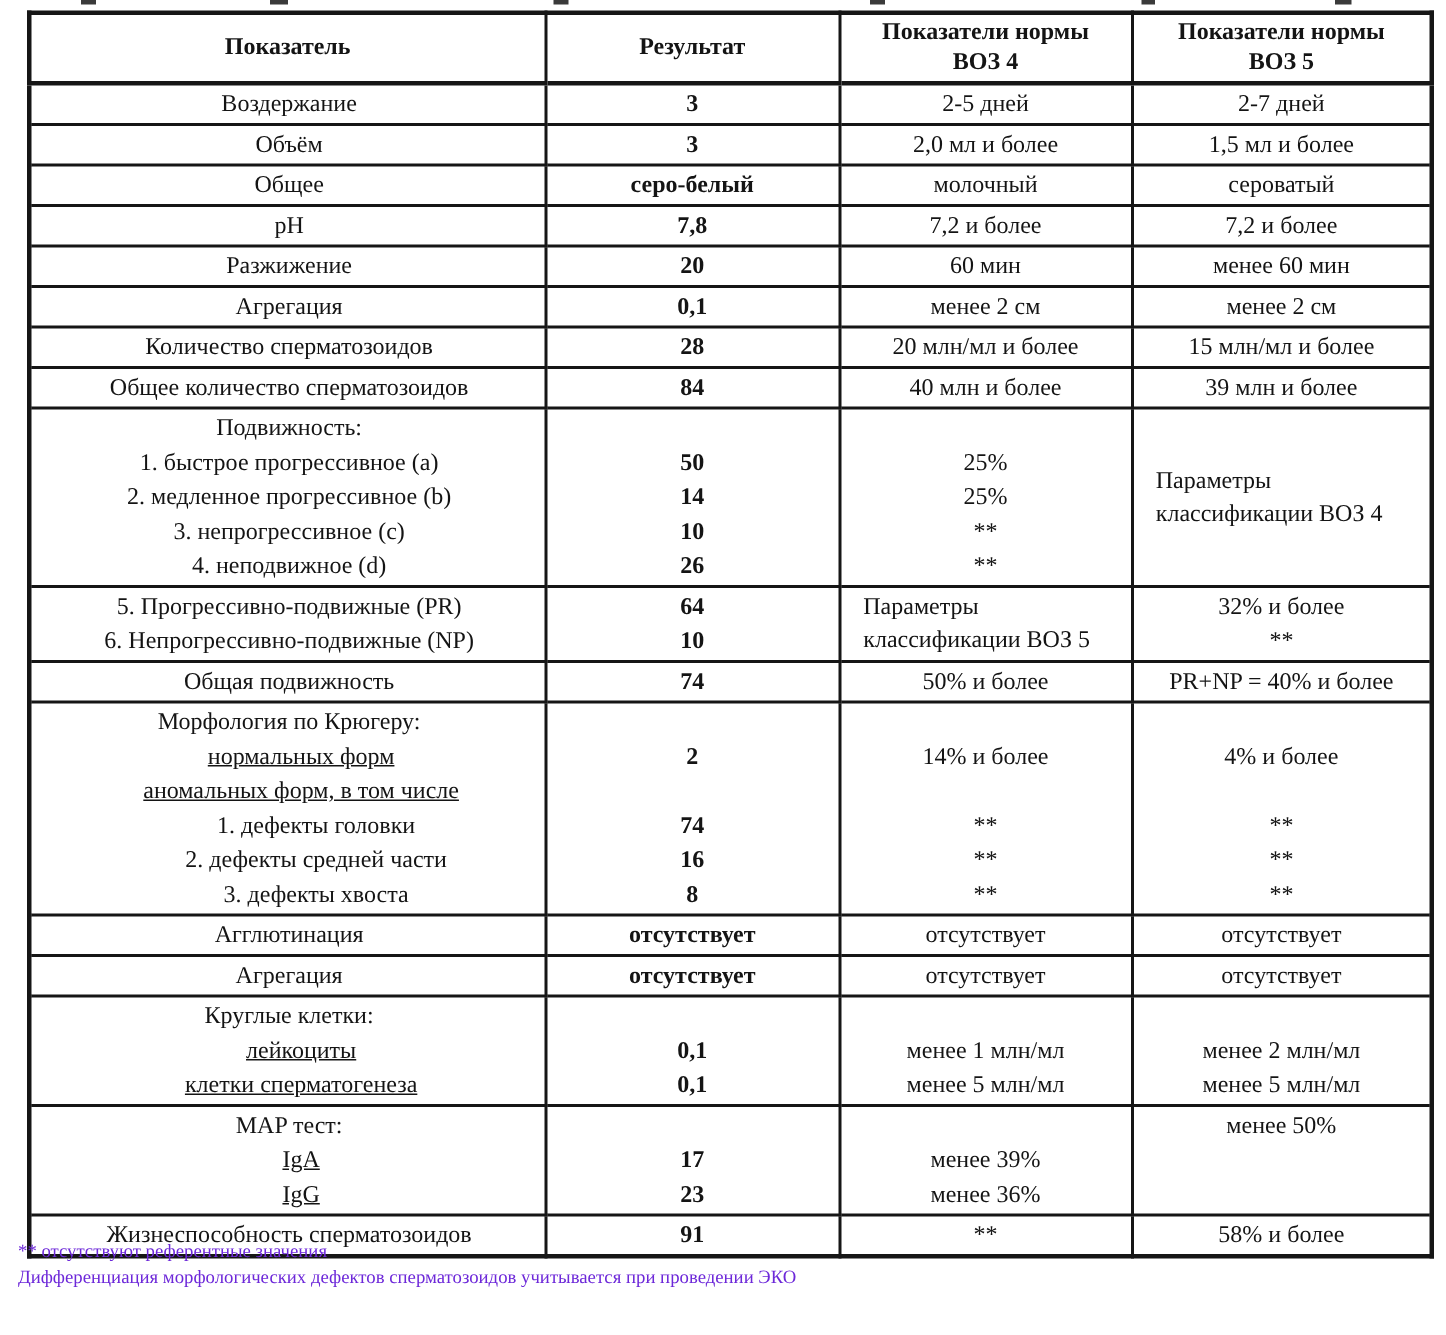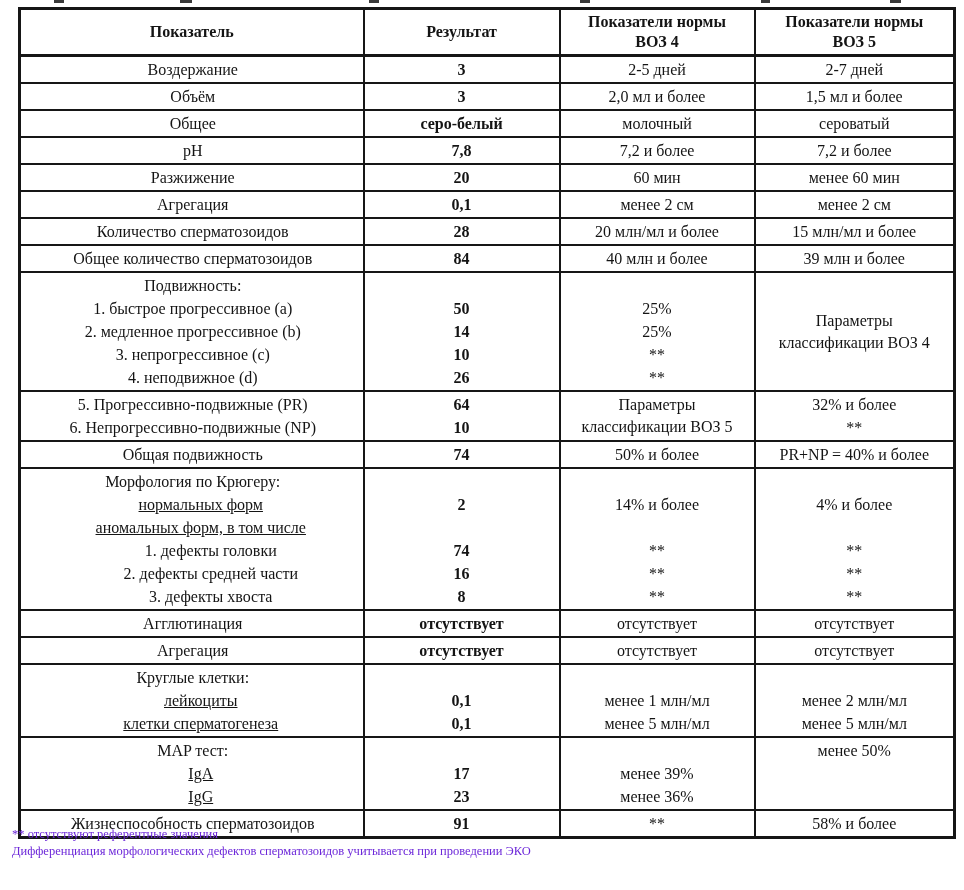--- a/index.html
+++ b/index.html
@@ -60,21 +60,21 @@
     line-height: 23px;
     height: 23px;
     white-space: nowrap;
     overflow: hidden;
   }
   .ind0 { padding-left: 2px; }
   .ind1 { padding-left: 18px; text-decoration: underline; }
   .ind2 { padding-left: 38px; }
   .merged {
     line-height: 22px;
-    text-align: center;
+    text-align: left;
     padding: 0 10px;
   }
   .footnotes {
     position: absolute;
     left: 12px;
     font-size: 12.5px;
     line-height: 17px;
     color: #6d28d9;
   }
   .footnote { white-space: nowrap; }

